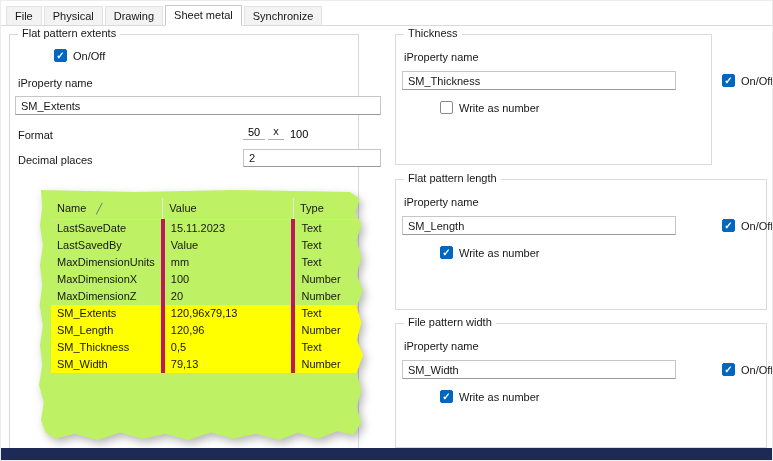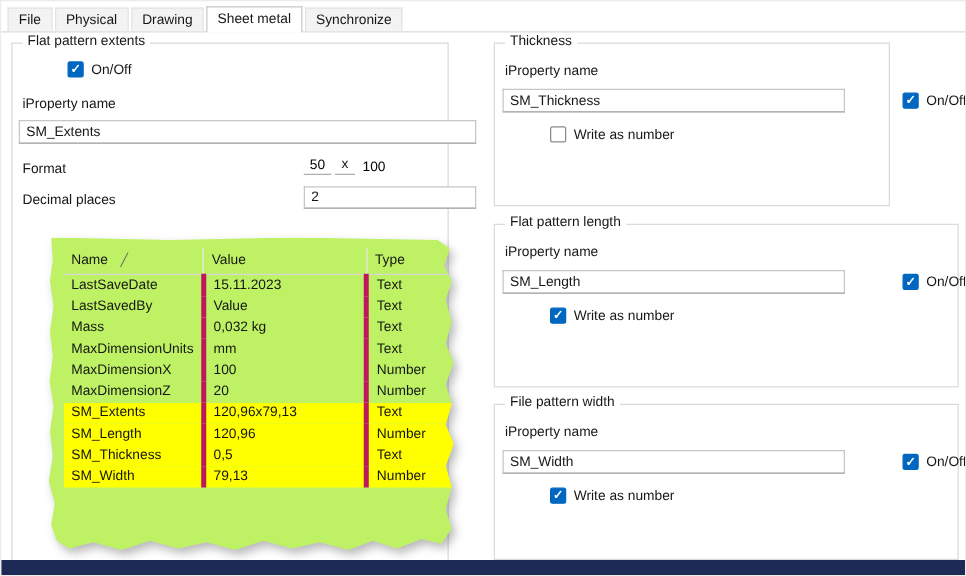--- a/index.html
+++ b/index.html
@@ -123,25 +123,20 @@
                 <td>LastSaveDate</td>
                 <td>15.11.2023</td>
                 <td>Text</td>
               </tr>
               <tr>
                 <td>LastSavedBy</td>
                 <td>Value</td>
                 <td>Text</td>
               </tr>
               <tr>
-                <td>Mass</td>
-                <td>0,032 kg</td>
-                <td>Text</td>
-              </tr>
-              <tr>
                 <td>MaxDimensionUnits</td>
                 <td>mm</td>
                 <td>Text</td>
               </tr>
               <tr>
                 <td>MaxDimensionX</td>
                 <td>100</td>
                 <td>Number</td>
               </tr>
               <tr>

